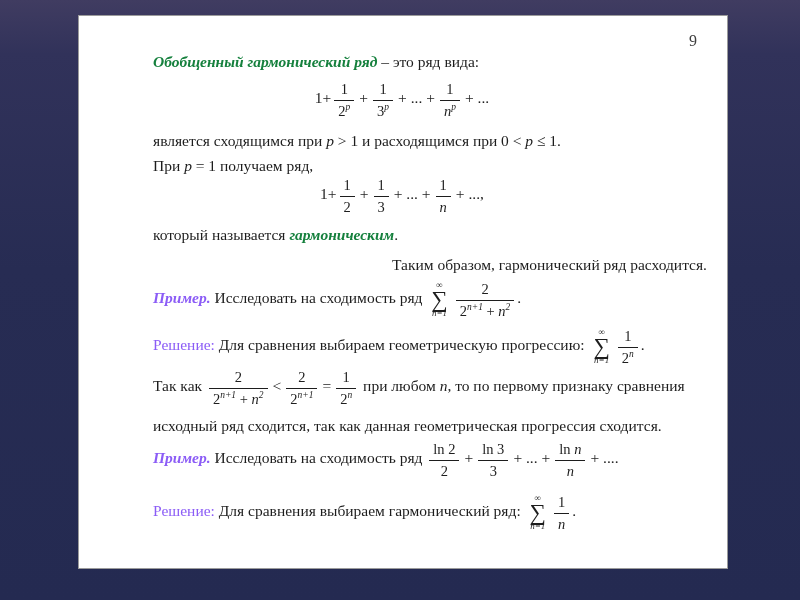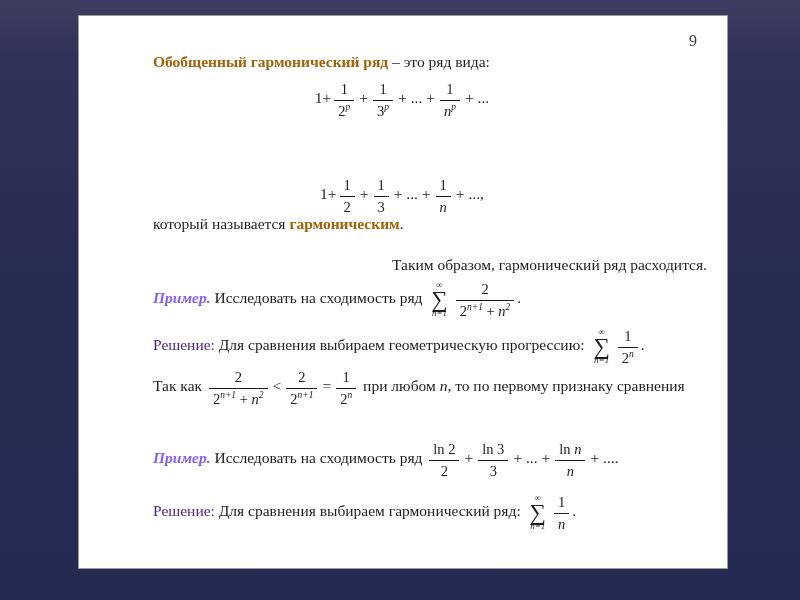--- a/index.html
+++ b/index.html
@@ -8,23 +8,23 @@
     background:linear-gradient(180deg,#403c61 0%,#31325a 9%,#272c53 45%,#242a51 100%);
     font-family:"Liberation Serif","DejaVu Serif",serif;
   }
   .slide-page{
     position:absolute;left:78px;top:15px;width:650px;height:554px;
     background:#ffffff;border:1px solid #9b9b9b;box-sizing:border-box;
   }
   .pagenum{position:absolute;top:16px;right:30px;font-size:16px;color:#3f3f3f;}
   .line{position:absolute;left:74px;right:20px;font-size:15.5px;color:#1d1d1d;line-height:20px;}
   .center{left:0;right:0;text-align:center;}
-  .emph-red{color:#a16207;font-weight:bold;}
+  .emph-red{color:#15803d;font-weight:bold;font-style:italic;}
   .label-example{color:#8b5cf6;font-weight:bold;font-style:italic;}
-  .label-solution{color:#4c1d95;margin-top:20px;}
+  .label-solution{color:#8b5cf6;margin-top:20px;}
   .var{font-style:italic;}
   
   .frac{display:inline-block;vertical-align:middle;text-align:center;margin:0 3px;font-size:14.5px;line-height:1;}
   .frac .num{display:block;padding:2px 4px 3px;border-bottom:1px solid #1d1d1d;white-space:nowrap;}
   .frac .den{display:block;padding:3px 4px 1px;white-space:nowrap;}
   .frac sup, .den sup{font-size:9.5px;font-style:italic;}
   sup{line-height:0;}
   .op{margin:0 2px;}
   .sum{display:inline-flex;flex-direction:column;align-items:center;vertical-align:middle;margin:0 5px;line-height:1;}
   .sum .lim{font-size:9px;color:#1d1d1d;line-height:1;font-style:italic;}
@@ -38,27 +38,33 @@
   <div class="pagenum">9</div>
 
   <div class="line" style="top:36px;">
     <span class="emph-red">Обобщенный гармонический ряд</span><span> – это ряд вида:</span>
   </div>
 
   <div class="line center" style="top:64px;">
     <span>1+</span><span class="frac"><span class="num">1</span><span class="den"><span>2</span><sup>p</sup></span></span><span class="op">+</span><span class="frac"><span class="num">1</span><span class="den"><span>3</span><sup>p</sup></span></span><span class="op">+ ... +</span><span class="frac"><span class="num">1</span><span class="den"><span class="var">n</span><sup>p</sup></span></span><span class="op">+ ...</span>
   </div>
 
+  <div class="line" style="top:115px;">
+    <span>является сходящимся при </span><span class="var">p</span><span> &gt; 1 и расходящимся при 0 &lt; </span><span class="var">p</span><span> ≤ 1.</span>
+  </div>
 
+  <div class="line" style="top:140px;">
+    <span>При </span><span class="var">p</span><span> = 1 получаем ряд,</span>
+  </div>
 
   <div class="line center" style="top:160px;">
     <span>1+</span><span class="frac"><span class="num">1</span><span class="den">2</span></span><span class="op">+</span><span class="frac"><span class="num">1</span><span class="den">3</span></span><span class="op">+ ... +</span><span class="frac"><span class="num">1</span><span class="den var">n</span></span><span class="op">+ ...,</span>
   </div>
 
-  <div class="line" style="top:198px;">
+  <div class="line" style="top:209px;">
     <span>который называется </span><span class="emph-red">гармоническим</span><span>.</span>
   </div>
 
   <div class="line" style="top:239px;text-align:right;">Таким образом, гармонический ряд расходится.</div>
 
   <div class="line" style="top:264px;">
     <span class="label-example">Пример.</span><span> Исследовать на сходимость ряд </span><span class="sum">
         <span class="lim">∞</span>
         <span class="sigma">∑</span>
         <span class="lim">n=1</span>
@@ -70,20 +76,21 @@
         <span class="lim">∞</span>
         <span class="sigma">∑</span>
         <span class="lim">n=1</span>
       </span><span class="frac"><span class="num">1</span><span class="den"><span>2</span><sup>n</sup></span></span><span>.</span>
   </div>
 
   <div class="line" style="top:352px;">
     <span>Так как </span><span class="frac"><span class="num">2</span><span class="den"><span>2</span><sup>n+1</sup><span> + </span><span class="var">n</span><sup>2</sup></span></span><span class="op">&lt;</span><span class="frac"><span class="num">2</span><span class="den"><span>2</span><sup>n+1</sup></span></span><span class="op">=</span><span class="frac"><span class="num">1</span><span class="den"><span>2</span><sup>n</sup></span></span><span> при любом </span><span class="var">n</span><span>, то по первому признаку сравнения</span>
   </div>
 
+  <div class="line" style="top:400px;">исходный ряд сходится, так как данная геометрическая прогрессия сходится.</div>
 
   <div class="line" style="top:424px;">
     <span class="label-example">Пример.</span><span> Исследовать на сходимость ряд </span><span class="frac"><span class="num">ln 2</span><span class="den">2</span></span><span class="op">+</span><span class="frac"><span class="num">ln 3</span><span class="den">3</span></span><span class="op">+ ... +</span><span class="frac"><span class="num"><span>ln </span><span class="var">n</span></span><span class="den var">n</span></span><span class="op">+ ....</span>
   </div>
 
   <div class="line" style="top:477px;">
     <span class="label-solution">Решение:</span><span> Для сравнения выбираем гармонический ряд: </span><span class="sum">
         <span class="lim">∞</span>
         <span class="sigma">∑</span>
         <span class="lim">n=1</span>

